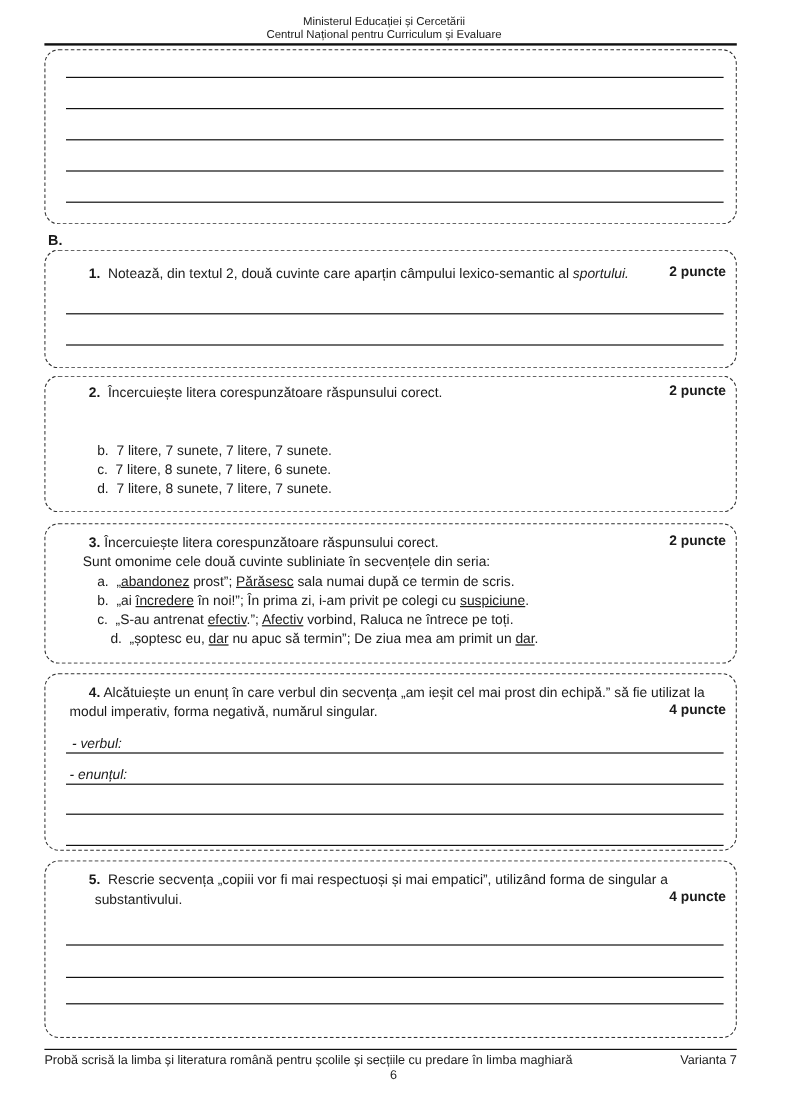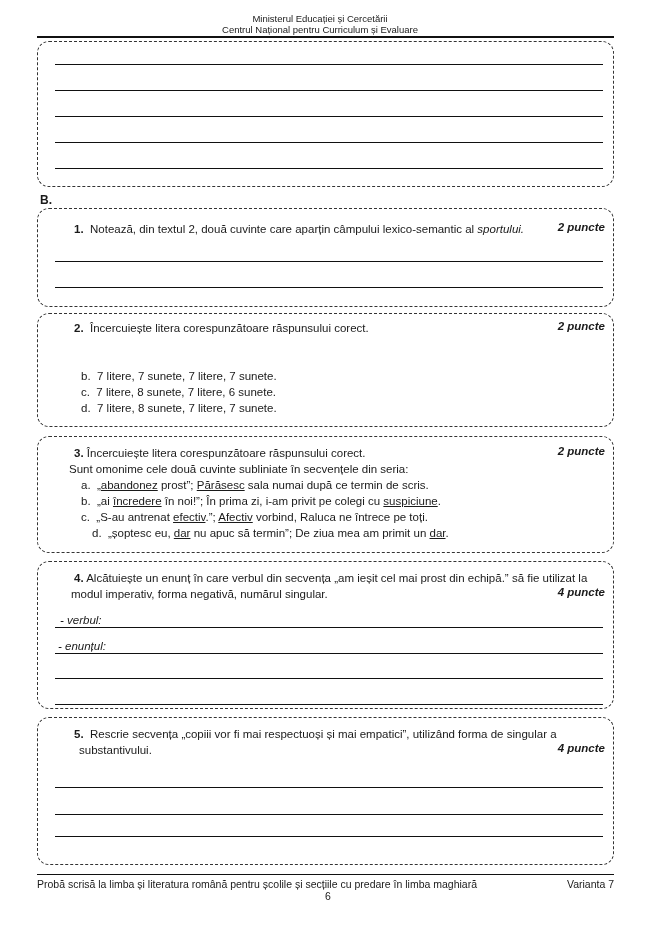--- a/index.html
+++ b/index.html
@@ -4,21 +4,21 @@
 <style>
   html, body { margin: 0; padding: 0; background: #ffffff; }
   body { width: 656px; height: 928px; position: relative; overflow: hidden;
          font-family: "Liberation Sans", sans-serif; color: #1a1a1a; font-size: 11.5px; }
   .hdr { position: absolute; left: 0; width: 640px; text-align: center; font-size: 9.5px; line-height: 11px; }
   .hdr-line { position: absolute; left: 37px; width: 577px; top: 36px; height: 0; border-top: 2px solid #111; }
   .box { position: absolute; left: 37px; width: 577px; border: 1px dashed #333; border-radius: 12px; box-sizing: border-box; }
   .rule { position: absolute; left: 17px; right: 10px; height: 0; border-top: 1px solid #111; }
   .q { position: absolute; left: 20px; right: 10px; line-height: 16px; margin-left: 16px; }
   .qnum { font-weight: bold; }
-  .pts { position: absolute; right: 8px; font-weight: bold; font-style: italic; }
+  .pts { position: absolute; right: 8px; font-weight: bold; }
   .opt { position: absolute; line-height: 16px; }
   .u { text-decoration: underline; }
   i { font-style: italic; }
   .secB { position: absolute; left: 40px; top: 193px; font-weight: bold; font-size: 12px; }
   .footline { position: absolute; left: 37px; width: 577px; top: 874px; border-top: 1px solid #111; }
   .foot { position: absolute; top: 878px; font-size: 10.5px; }
 </style>
 </head>
 <body>
 
@@ -68,21 +68,21 @@
   <div class="opt" style="left:43px; top:56px;"><span>b.</span>&nbsp;&nbsp;<span>„ai </span><span class="u">încredere</span><span> în noi!”; În prima zi, i-am privit pe colegi cu </span><span class="u">suspiciune</span><span>.</span></div>
   <div class="opt" style="left:43px; top:72px;"><span>c.</span>&nbsp;&nbsp;<span>„S-au antrenat </span><span class="u">efectiv</span><span>.”; </span><span class="u">Afectiv</span><span> vorbind, Raluca ne întrece pe toți.</span></div>
   <div class="opt" style="left:54px; top:88px;"><span>d.</span>&nbsp;&nbsp;<span>„șoptesc eu, </span><span class="u">dar</span><span> nu apuc să termin”; De ziua mea am primit un </span><span class="u">dar</span><span>.</span></div>
 </div>
 
 <div class="box" style="top:561px; height:148px;">
   <div class="q" style="top:8px;">
     <span class="qnum">4.</span>
     <span>Alcătuiește un enunț în care verbul din secvența „am ieșit cel mai prost din echipă.” să fie utilizat la</span>
   </div>
-  <div class="opt" style="left:20px; top:24px;margin-left:13px;">modul imperativ, forma negativă, numărul singular.</div>
+  <div class="opt" style="left:20px; top:24px;">modul imperativ, forma negativă, numărul singular.</div>
   <div class="pts" style="top:24px;">4 puncte</div>
   <div class="opt" style="left:22px; top:50px;"><i>- verbul:</i></div>
   <div class="rule" style="top:65px;"></div>
   <div class="opt" style="left:20px; top:76px;"><i>- enunțul:</i></div>
   <div class="rule" style="top:91px;"></div>
   <div class="rule" style="top:116px;"></div>
   <div class="rule" style="top:142px;"></div>
 </div>
 
 <div class="box" style="top:717px; height:148px;">

